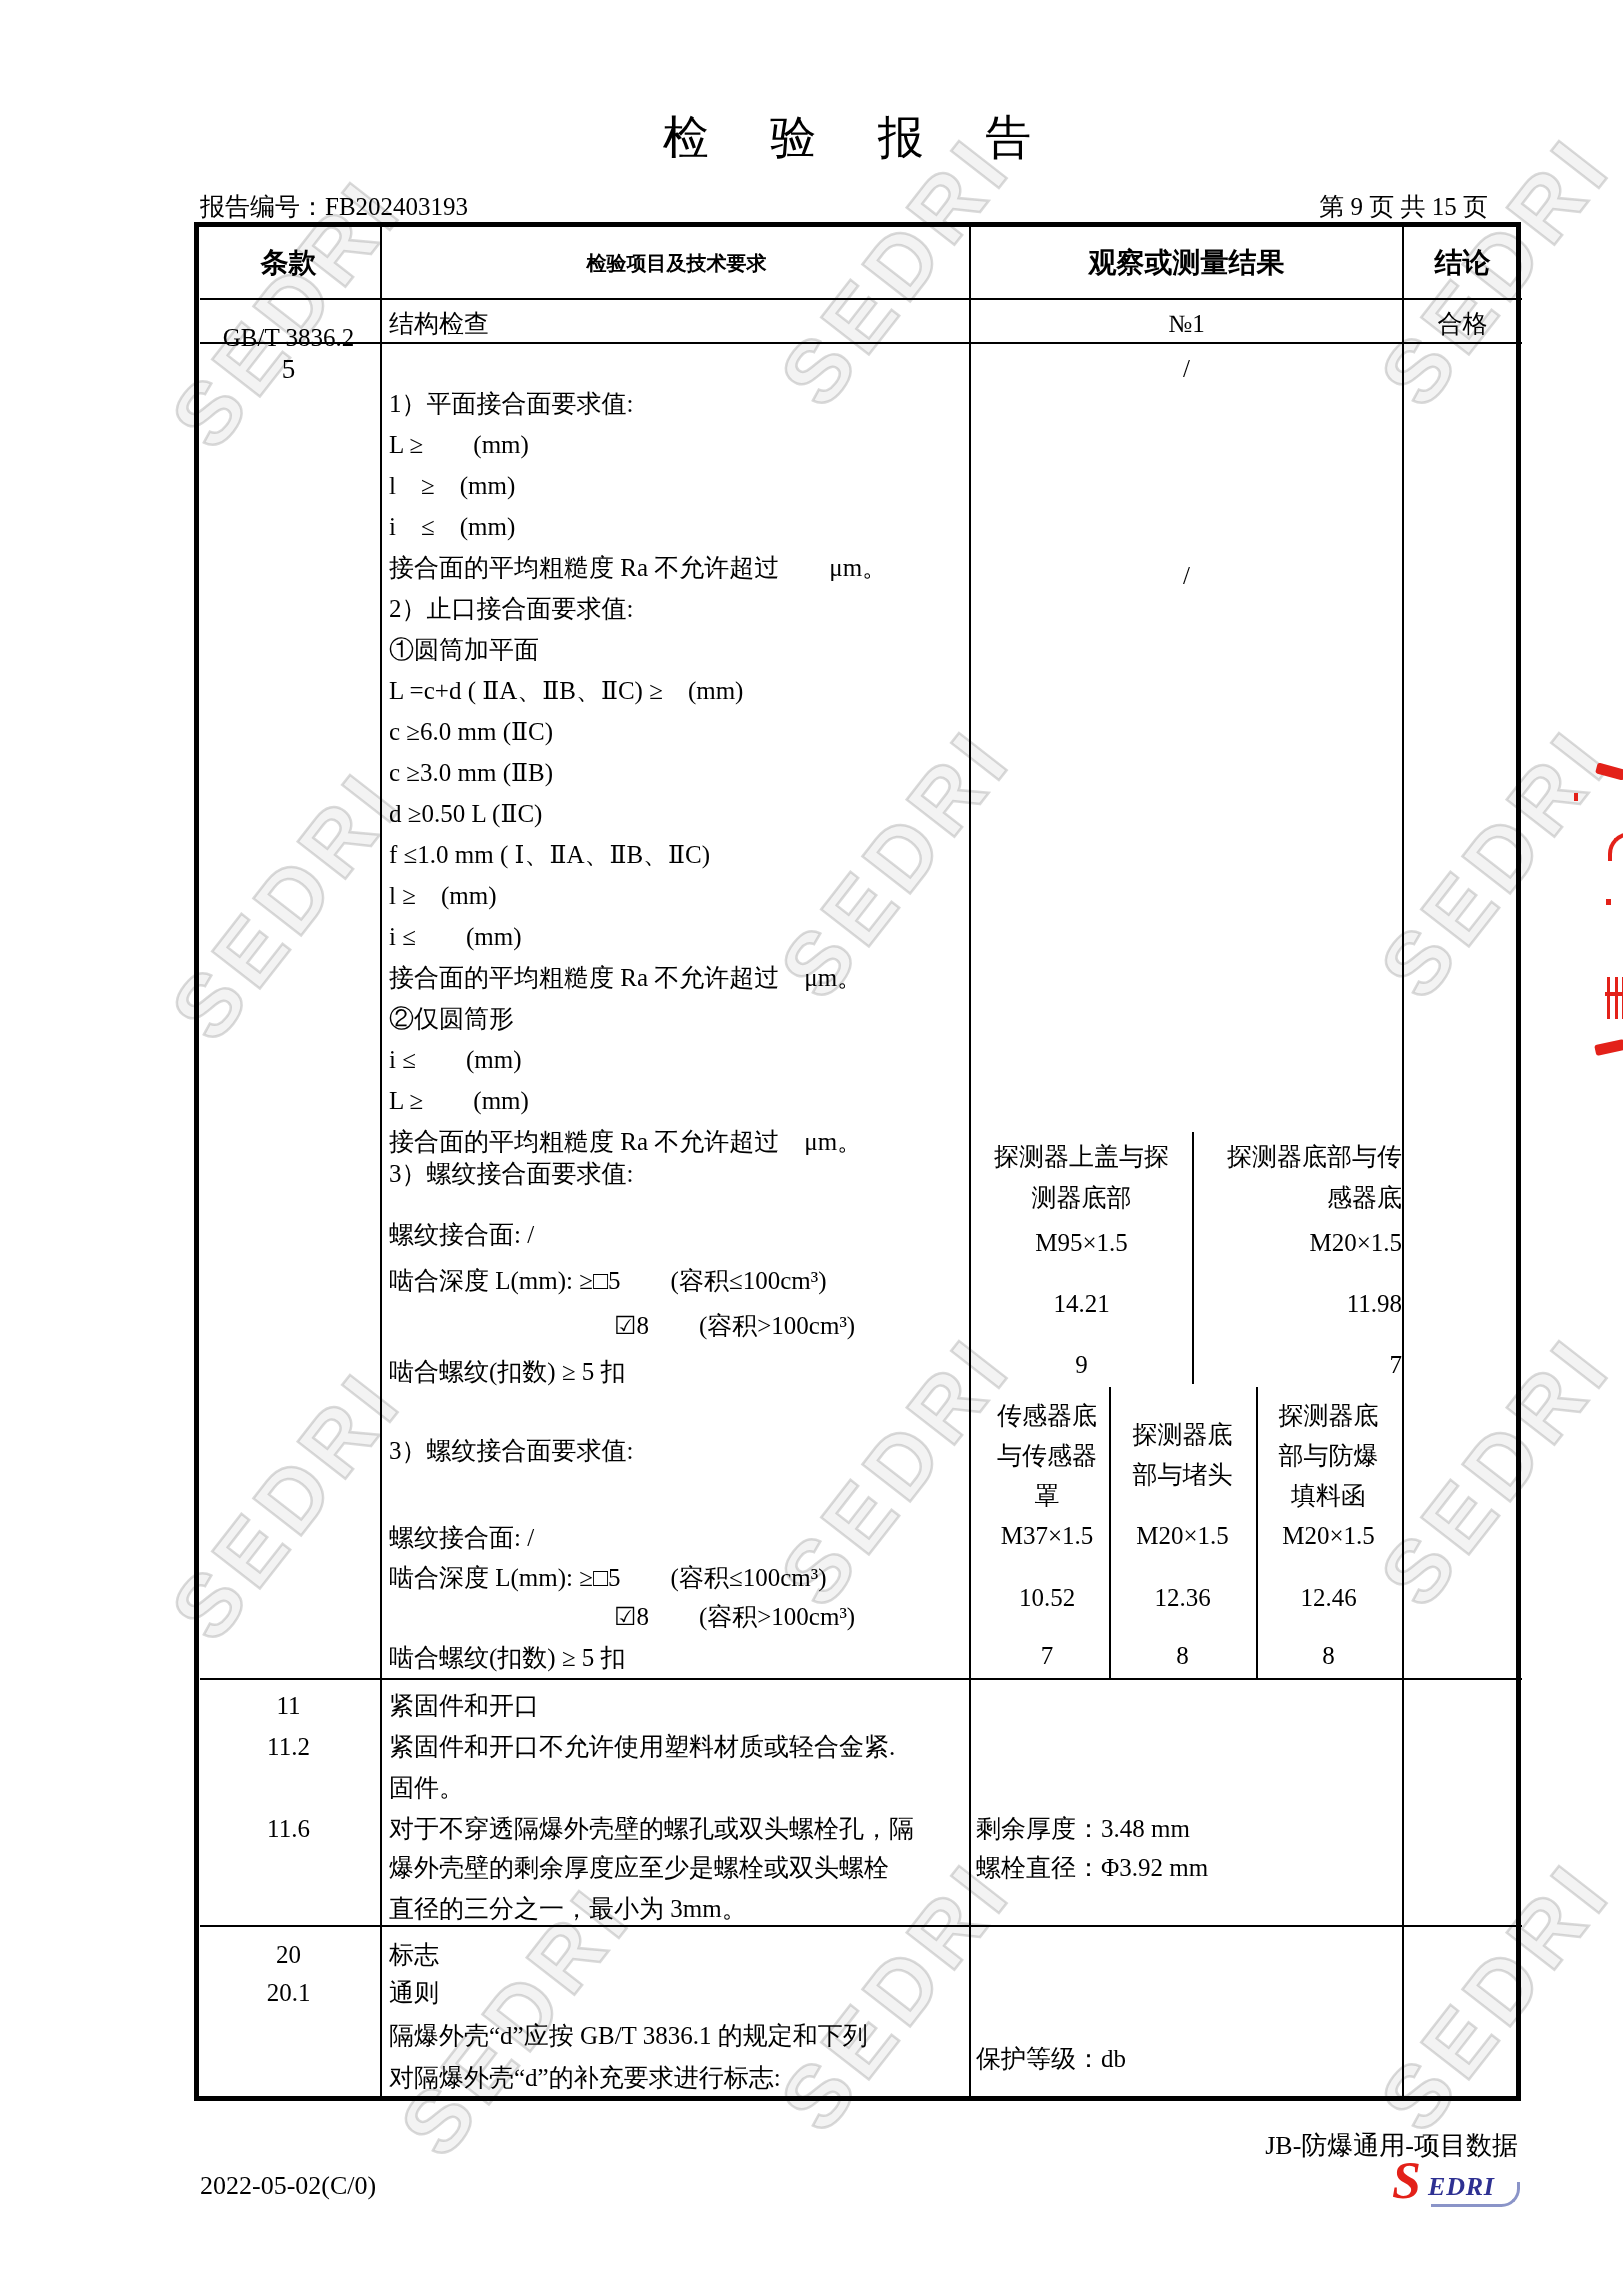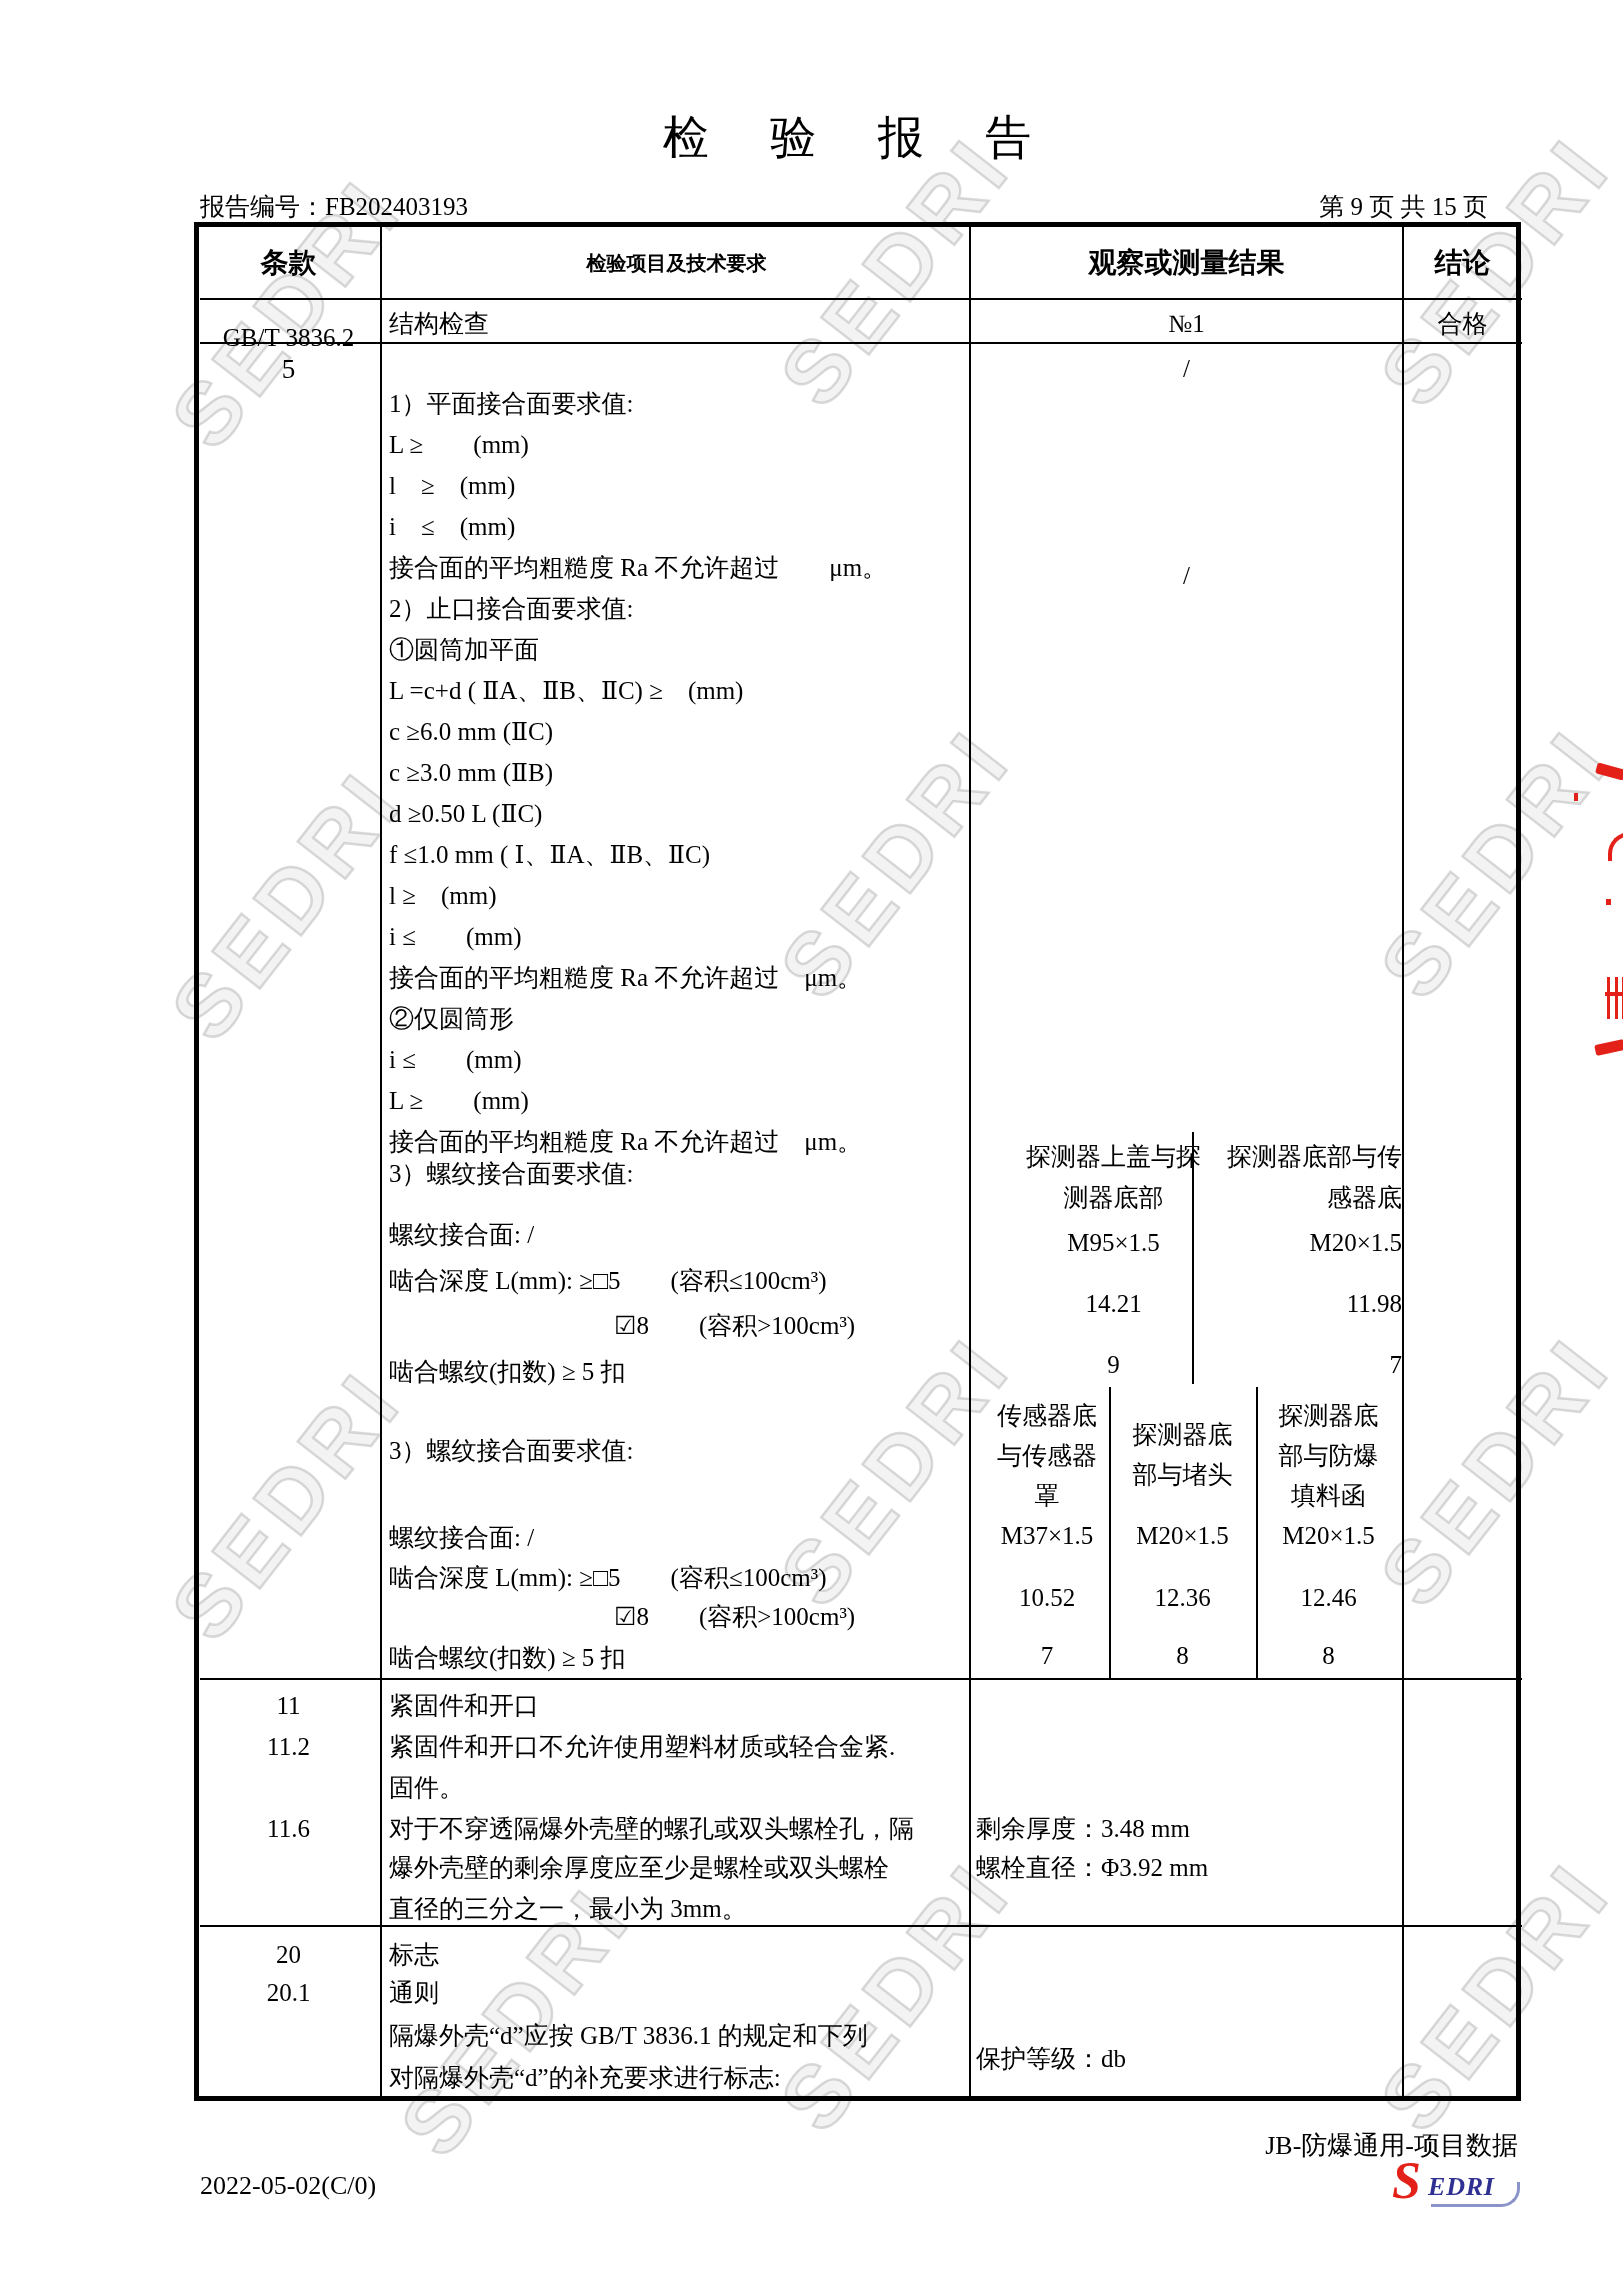--- a/index.html
+++ b/index.html
@@ -13,21 +13,21 @@
   .bold{font-weight:bold;}
   .lh49{line-height:41px;}
   .lh48{line-height:41px;}
   .lh47{line-height:40px;}
   
   .c1{left:197px;width:183px;text-align:center;}
   .c2{left:389px;width:575px;}
   .c3{left:971px;width:431px;text-align:center;}
   .c3l{left:976px;width:423px;text-align:left;}
   .c4{left:1403px;width:119px;text-align:center;}
-  .ucl{left:971px;width:221px;text-align:center;padding-left:32px;}
+  .ucl{left:971px;width:221px;text-align:center;}
   .ucr{left:1194px;width:208px;text-align:right;}
   .la{left:971px;width:152px;text-align:center;}
   .lb{left:1110px;width:145px;text-align:center;}
   .lc{left:1256px;width:145px;text-align:center;}
   
   .line{position:absolute;background:#000;z-index:1;}
   .outer{position:absolute;left:194px;top:222px;width:1327px;height:1879px;
          border:5px solid #000;box-sizing:border-box;background:transparent;z-index:1;}
   
   .wm{

